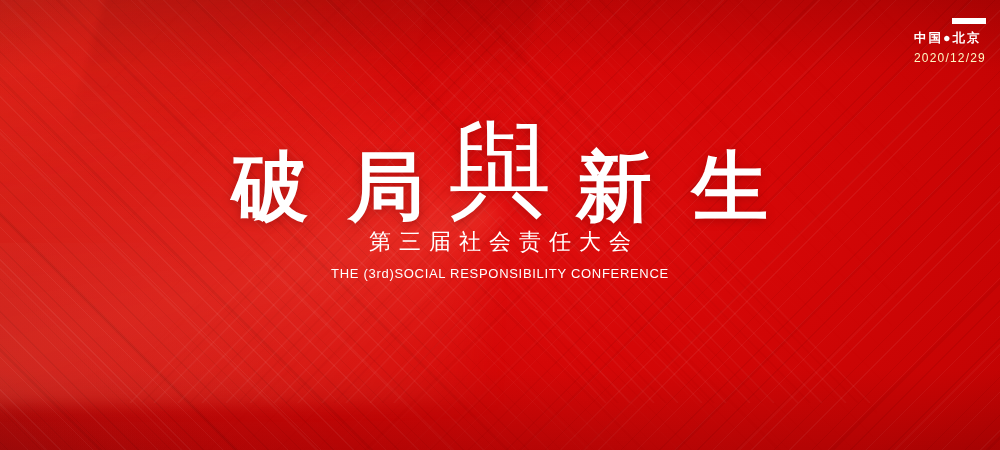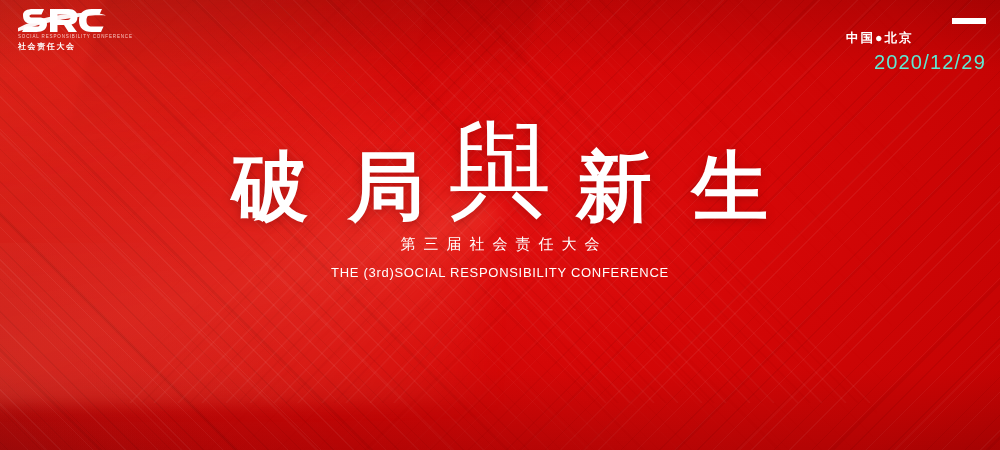--- a/index.html
+++ b/index.html
@@ -125,22 +125,22 @@
   }
 
   
   .topright{position:absolute;right:14px;top:18px;text-align:left;}
   .tr-bar{width:34px;height:6px;background:#fff;margin-left:auto;margin-bottom:8px;}
   .tr-city{
     color:#fff;font-size:12.5px;font-weight:700;letter-spacing:2px;
     line-height:1;margin-bottom:7px;white-space:nowrap;
   }
   .tr-date{
-    color:#5eead4;font-size:20px;font-weight:400;letter-spacing:1.2px;
-    line-height:1;white-space:nowrap;margin-left:28px;
+    color:#fef9c3;font-size:12px;font-weight:400;letter-spacing:1.2px;
+    line-height:1;white-space:nowrap;
   }
 
   
   .center{
     position:absolute;left:0;right:0;top:128px;
     display:flex;flex-direction:column;align-items:center;
   }
   .headline{
     display:flex;align-items:flex-end;justify-content:center;
     height:96px;
@@ -159,22 +159,22 @@
     font-weight:400;
   }
   .subline{
     color:#fff;font-size:32px;font-weight:400;letter-spacing:9px;
     margin-top:14px;line-height:1;
     text-indent:9px;
     font-family:"DejaVu Sans","Liberation Sans",sans-serif;
     text-shadow:0 1px 6px rgba(90,0,0,.30);
   }
   .thirdline{
-    color:#fff;font-size:15px;font-weight:400;letter-spacing:8px;
-    margin-top:13px;line-height:1;text-indent:8px;
+    color:#fff;font-size:22px;font-weight:400;letter-spacing:8px;
+    margin-top:7px;line-height:1;text-indent:8px;
     font-family:"DejaVu Sans","Liberation Sans",sans-serif;
   }
   .engline{
     color:#fff;font-size:13px;font-weight:400;letter-spacing:.7px;
     margin-top:14px;line-height:1;white-space:nowrap;text-align:right;
   }
 </style>
 </head>
 <body>
 
@@ -215,43 +215,20 @@
         <path d="M262 430 L380 304 L498 430"></path>
       </g>
     </svg>
   </div>
 
   <div class="wedge-tl"></div>
   <div class="wedge-tl2"></div>
   <div class="fold"></div>
   <div class="vig"></div>
 
-  <div class="logo">
-    <svg class="mark" viewBox="0 0 176 52" aria-hidden="true">
-      <g fill="#ffffff">
-
-        <path d="M10 14 C10 6 18 2 30 2 L52 2 L47 13 L29 13 C25 13 23 14 23 16 C23 18 25 19 30 19 L42 19
-                 C53 19 58 24 58 32 C58 42 50 48 37 48 L8 48 L13 37 L37 37 C41 37 43 36 43 34
-                 C43 32 41 31 36 31 L25 31 C15 31 10 25 10 14 Z"></path>
-
-        <path d="M64 2 L101 2 C113 2 119 8 119 18 C119 26 115 31 107 33 L118 48 L101 48 L92 34 L79 34 L79 48 L64 48 Z
-                 M79 13 L79 24 L99 24 C103 24 105 22 105 18.5 C105 15 103 13 99 13 Z"></path>
-
-        <path d="M168 2 L147 2 C131 2 122 10 122 25 C122 40 131 48 147 48 L166 48 L171 37 L148 37
-                 C141 37 137 33 137 25 C137 17 141 13 148 13 L163 13 Z"></path>
-      </g>
-
-      <g fill="#ffffff" opacity="0.95">
-        <path d="M0 40 C34 22 78 12 126 10 C150 9 166 11 176 15 C162 14 142 15 120 18
-                 C78 24 36 34 0 47 Z"></path>
-      </g>
-    </svg>
-    <div class="eng">SOCIAL RESPONSIBILITY CONFERENCE</div>
-    <div class="cn">社会责任大会</div>
-  </div>
 
   <div class="topright">
     <div class="tr-bar"></div>
     <div class="tr-city">中国●北京</div>
     <div class="tr-date">2020/12/29</div>
   </div>
 
   <div class="center">
 
     <div class="headline">

